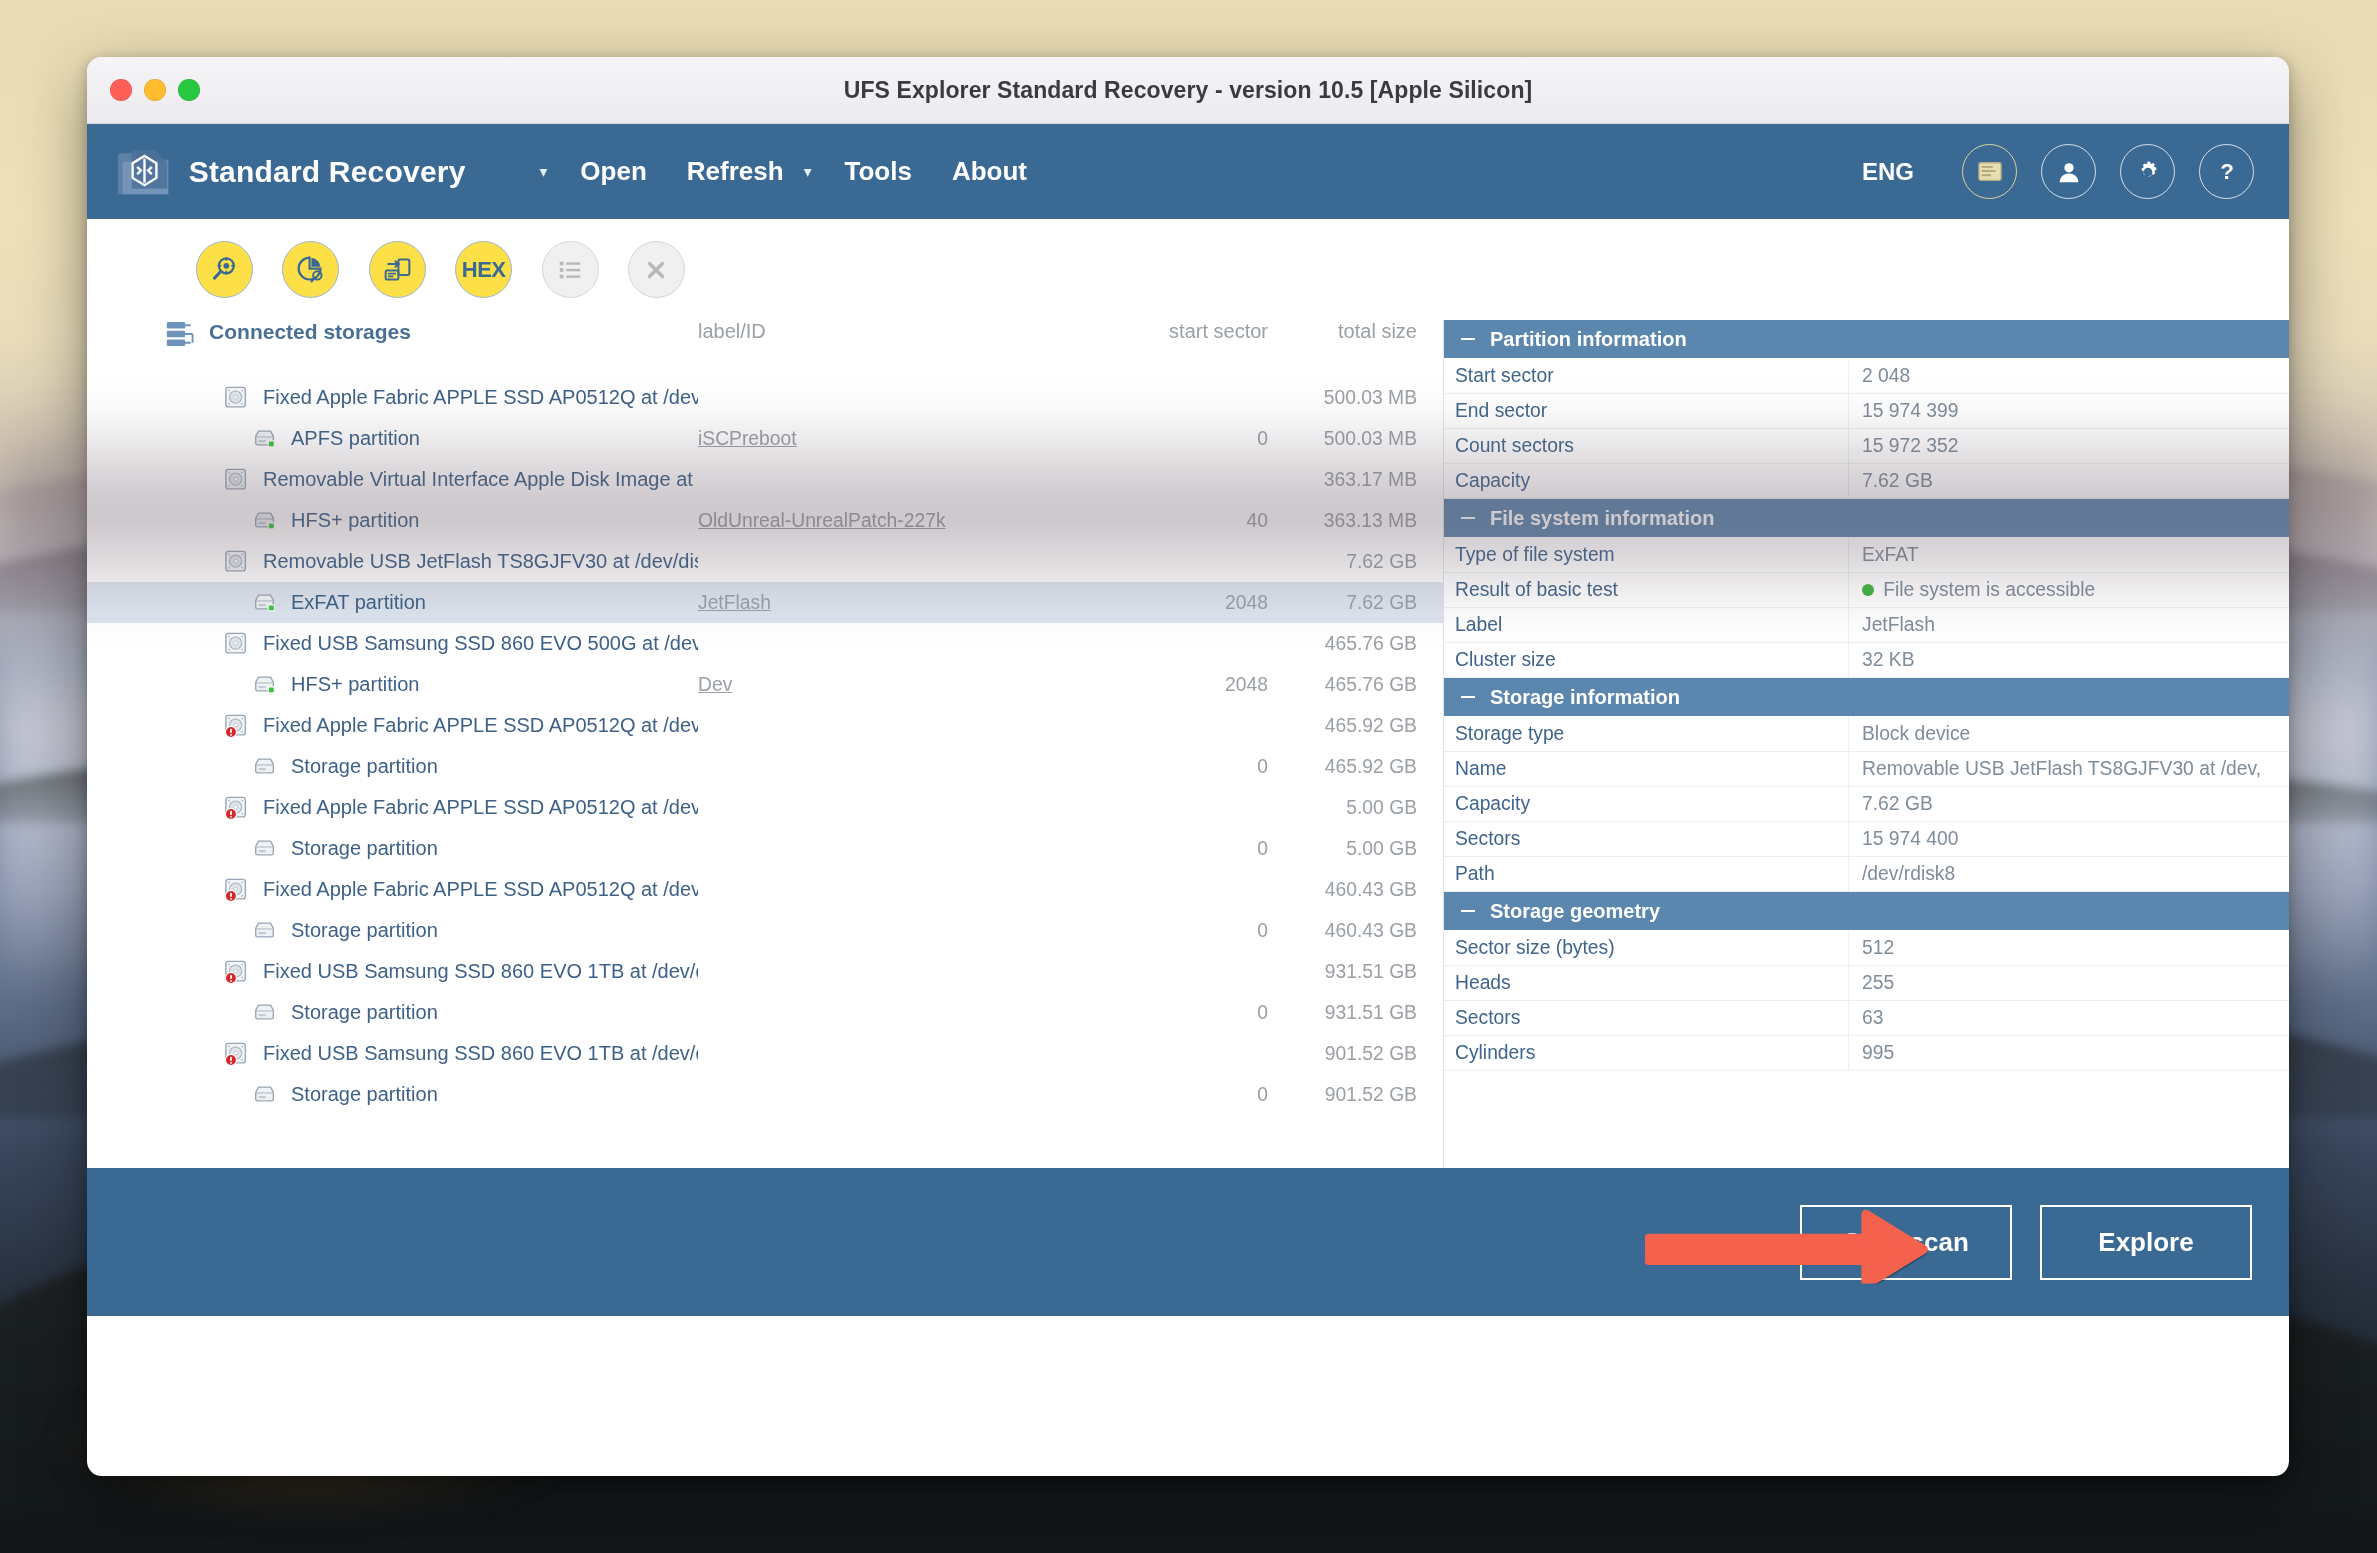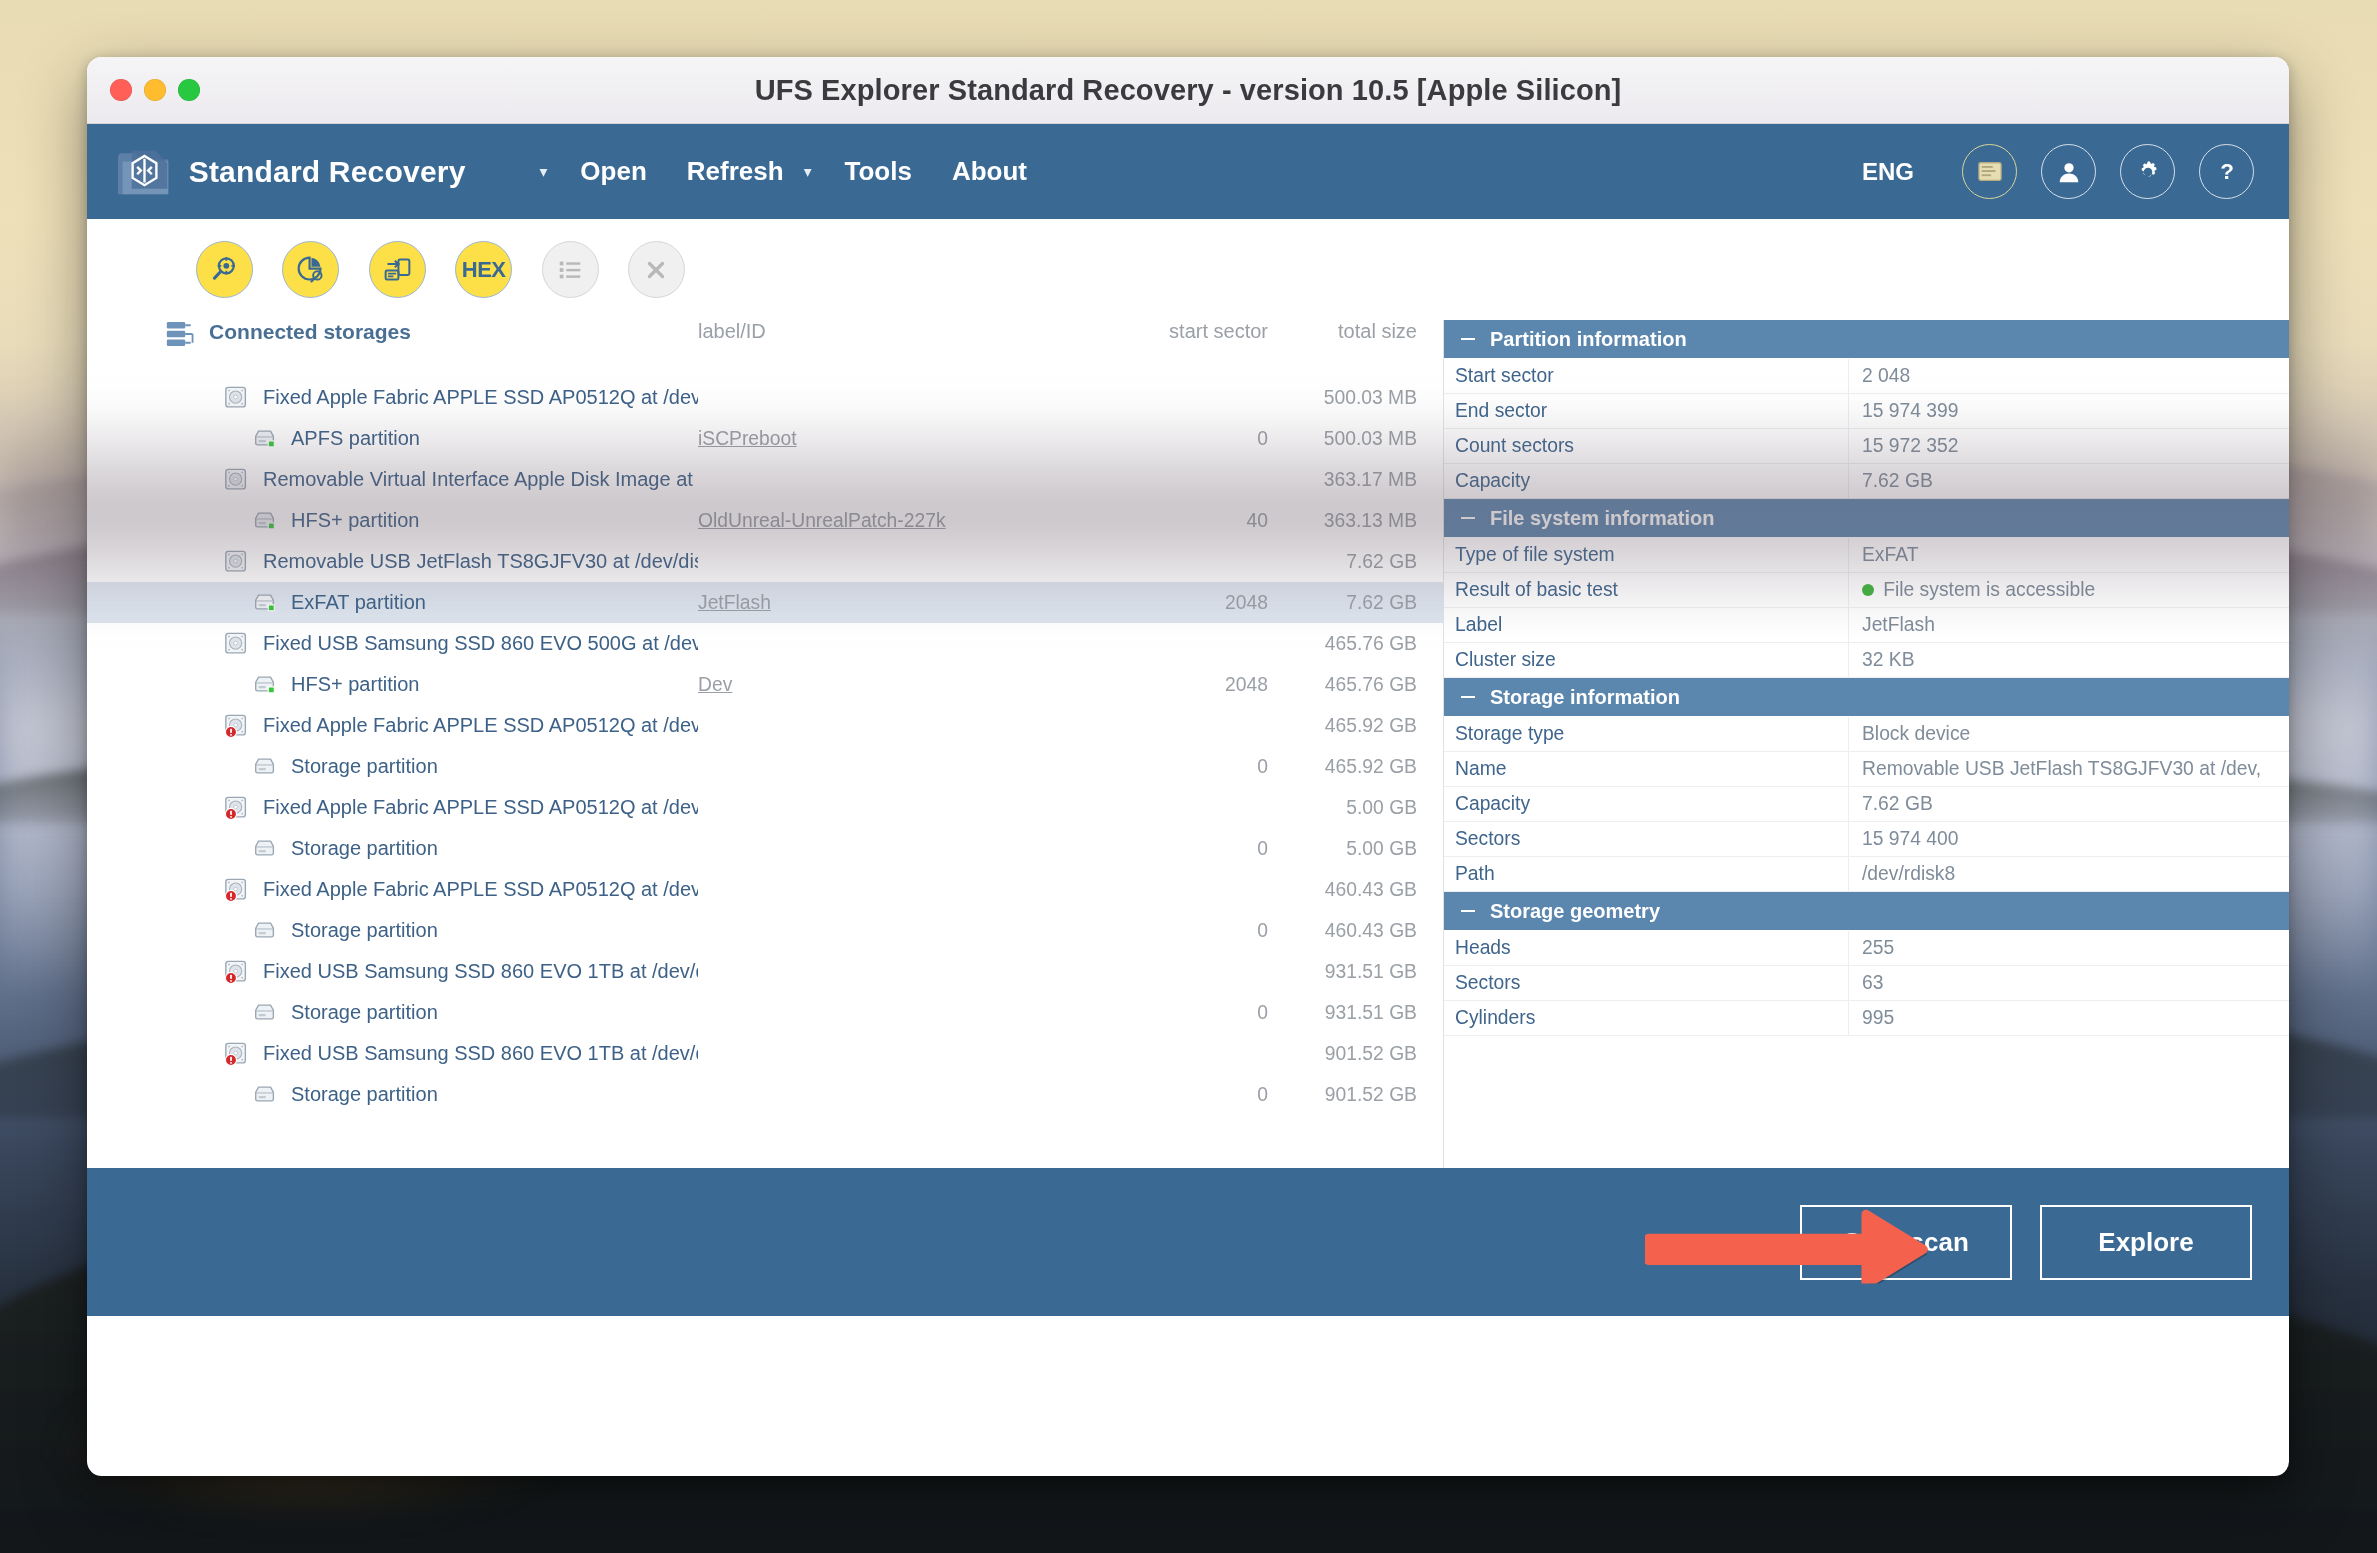--- a/index.html
+++ b/index.html
@@ -105,21 +105,21 @@
     border-radius: 50%;
     display: block;
   }
   .light.red    { background: #ff5f57; box-shadow: inset 0 0 0 0.5px rgba(0,0,0,.12); }
   .light.yellow { background: #febc2e; box-shadow: inset 0 0 0 0.5px rgba(0,0,0,.12); }
   .light.green  { background: #28c840; box-shadow: inset 0 0 0 0.5px rgba(0,0,0,.12); }
   #window-title {
     position: absolute;
     left: 0; right: 0;
     text-align: center;
-    font-size: 29px;
+    font-size: 23px;
     font-weight: bold;
     color: #3b3b3f;
     letter-spacing: 0.1px;
   }
 
   
   #header {
     height: 95px;
     background: #3a6a94;
     display: flex;
@@ -897,20 +897,24 @@
           </div>
           <div class="prow">
             <div class="k">Path</div>
             <div class="v">/dev/rdisk8</div>
           </div>
           <div class="sec-head">
             <span class="minus"></span>
             <span>Storage geometry</span>
           </div>
           <div class="prow">
+            <div class="k">Sector size (bytes)</div>
+            <div class="v">512</div>
+          </div>
+          <div class="prow">
             <div class="k">Heads</div>
             <div class="v">255</div>
           </div>
           <div class="prow">
             <div class="k">Sectors</div>
             <div class="v">63</div>
           </div>
           <div class="prow">
             <div class="k">Cylinders</div>
             <div class="v">995</div>

